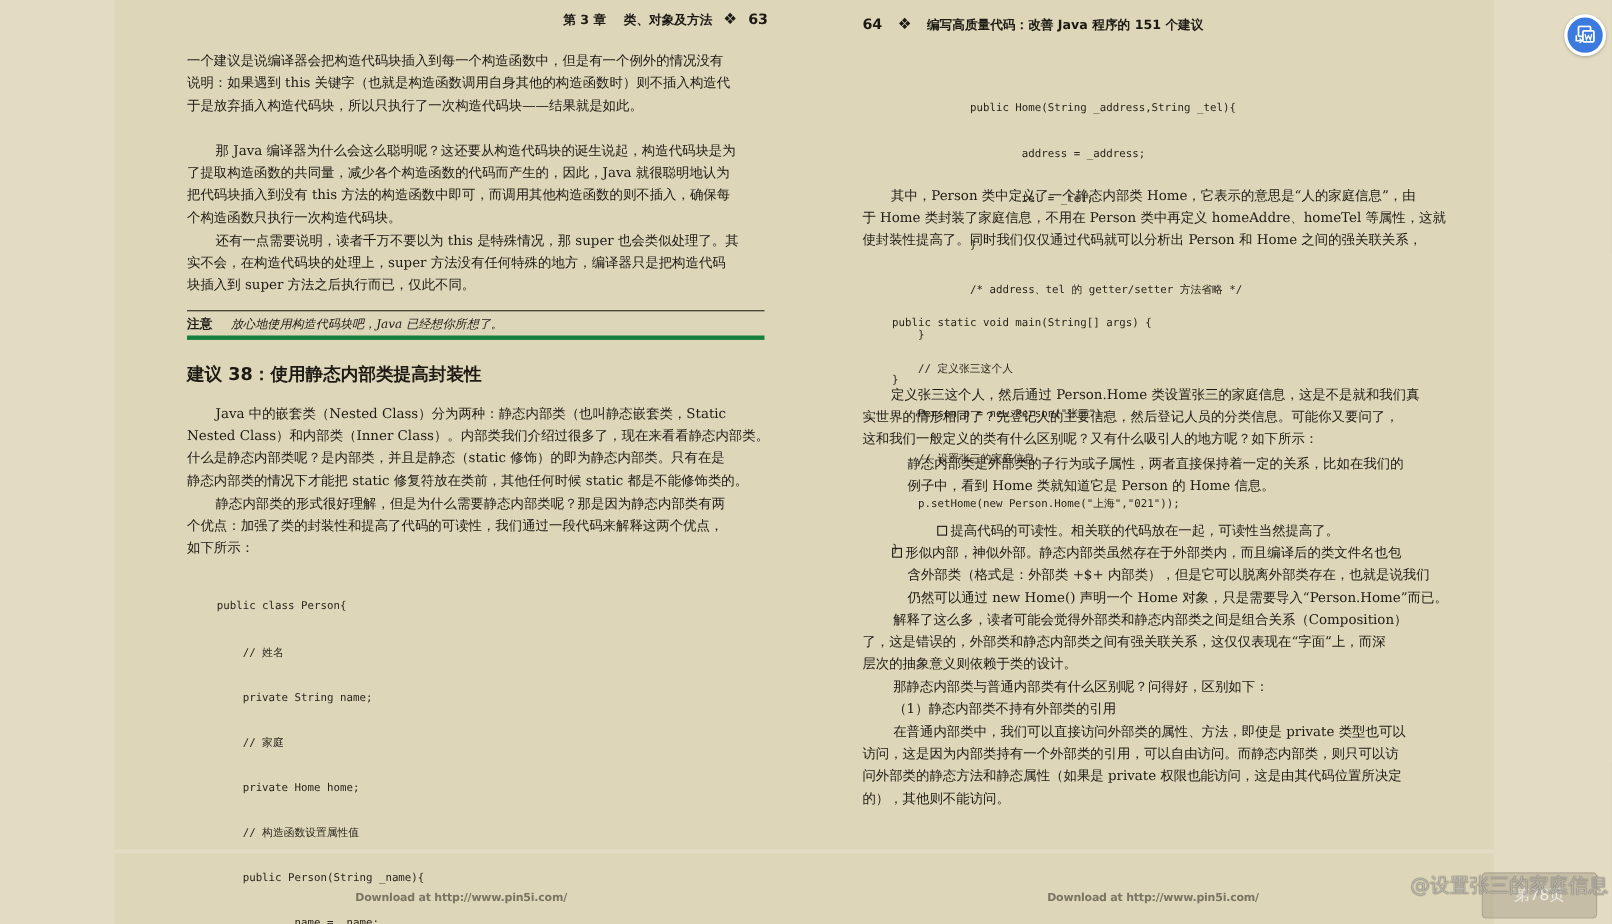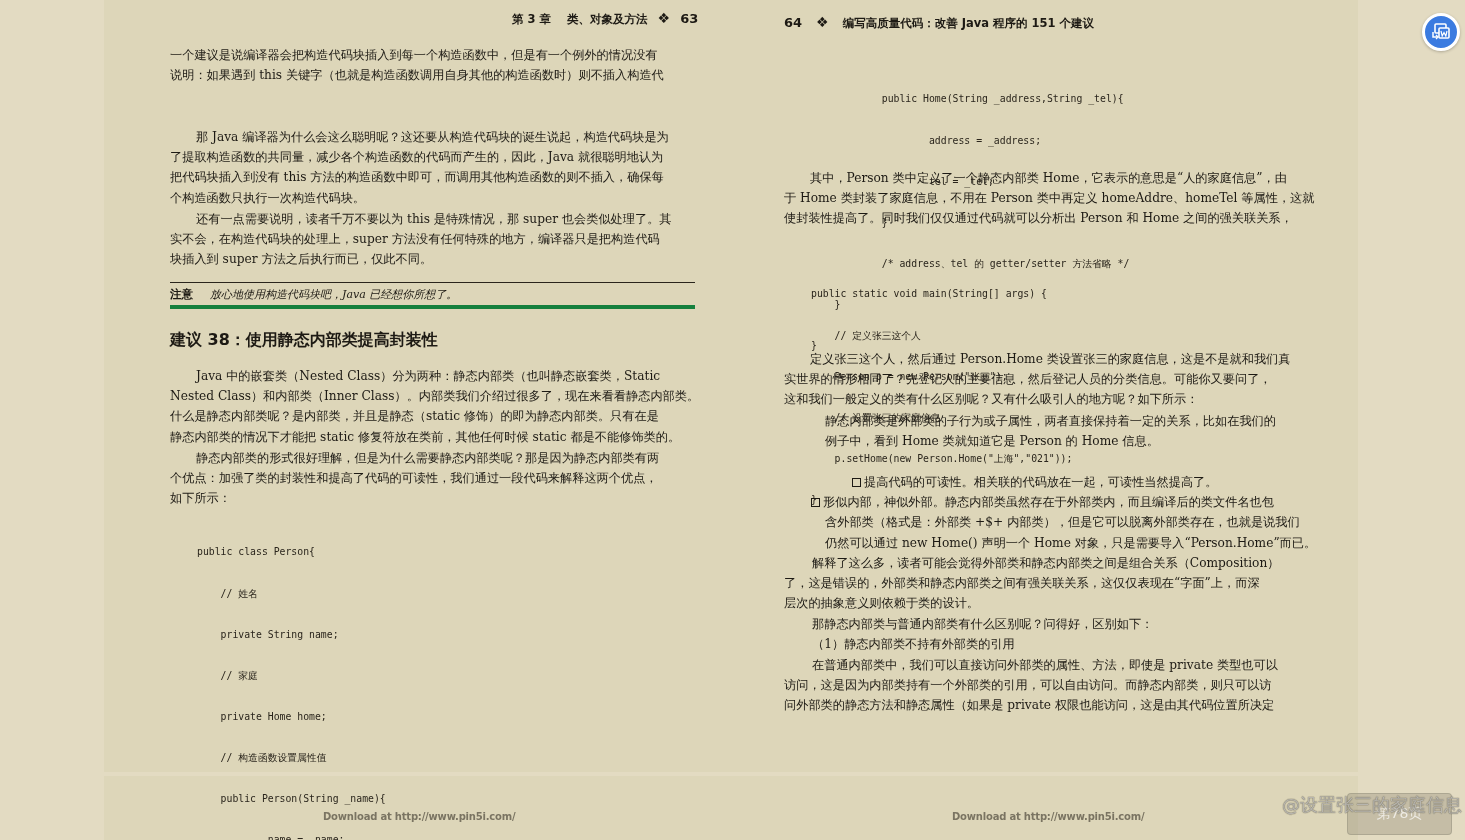--- a/index.html
+++ b/index.html
@@ -91,20 +91,21 @@
   <div class="running-head" style="left:512px;">
     <span>第 3 章</span>&nbsp;&nbsp;&nbsp;
     <span>类、对象及方法</span>
     <span class="orn">❖</span>
     <span class="num">63</span>
   </div>
 
   <div class="para" style="left:170px; top:45px; width:525px;">
     <span class="ln">一个建议是说编译器会把构造代码块插入到每一个构造函数中，但是有一个例外的情况没有</span>
     <span class="ln">说明：如果遇到 this 关键字（也就是构造函数调用自身其他的构造函数时）则不插入构造代</span>
+    <span class="ln">于是放弃插入构造代码块，所以只执行了一次构造代码块——结果就是如此。</span>
   </div>
   <div class="para" style="left:196px; top:127px; width:499px;">
     <span class="ln">那 Java 编译器为什么会这么聪明呢？这还要从构造代码块的诞生说起，构造代码块是为</span>
   </div>
   <div class="para" style="left:170px; top:147px; width:525px;">
     <span class="ln">了提取构造函数的共同量，减少各个构造函数的代码而产生的，因此，Java 就很聪明地认为</span>
     <span class="ln">把代码块插入到没有 this 方法的构造函数中即可，而调用其他构造函数的则不插入，确保每</span>
     <span class="ln">个构造函数只执行一次构造代码块。</span>
   </div>
   <div class="para" style="left:196px; top:209px; width:499px;">
@@ -228,20 +229,21 @@
   </div>
   <div class="para" style="left:812px; top:634px; width:498px;">
     <span class="ln">（1）静态内部类不持有外部类的引用</span>
   </div>
   <div class="para" style="left:812px; top:655px; width:498px;">
     <span class="ln">在普通内部类中，我们可以直接访问外部类的属性、方法，即使是 private 类型也可以</span>
   </div>
   <div class="para" style="left:784px; top:675px; width:526px;">
     <span class="ln">访问，这是因为内部类持有一个外部类的引用，可以自由访问。而静态内部类，则只可以访</span>
     <span class="ln">问外部类的静态方法和静态属性（如果是 private 权限也能访问，这是由其代码位置所决定</span>
+    <span class="ln">的），其他则不能访问。</span>
   </div>
 
   <div class="footer" style="left:952px;">Download at http://www.pin5i.com/</div>
 </div>
 
 <div class="fab" title="翻译">
   <svg width="20" height="18" viewBox="0 0 20 18">
     <rect x="4" y="1" width="11" height="9" rx="1" fill="none" stroke="#ffffff" stroke-width="1.6"></rect>
     <rect x="8" y="5" width="10" height="10" rx="1" fill="#3b7be0" stroke="#ffffff" stroke-width="1.6"></rect>
     <path d="M10 8 L11.2 13 L13 9.5 L14.8 13 L16 8" fill="none" stroke="#ffffff" stroke-width="1.2"></path>

